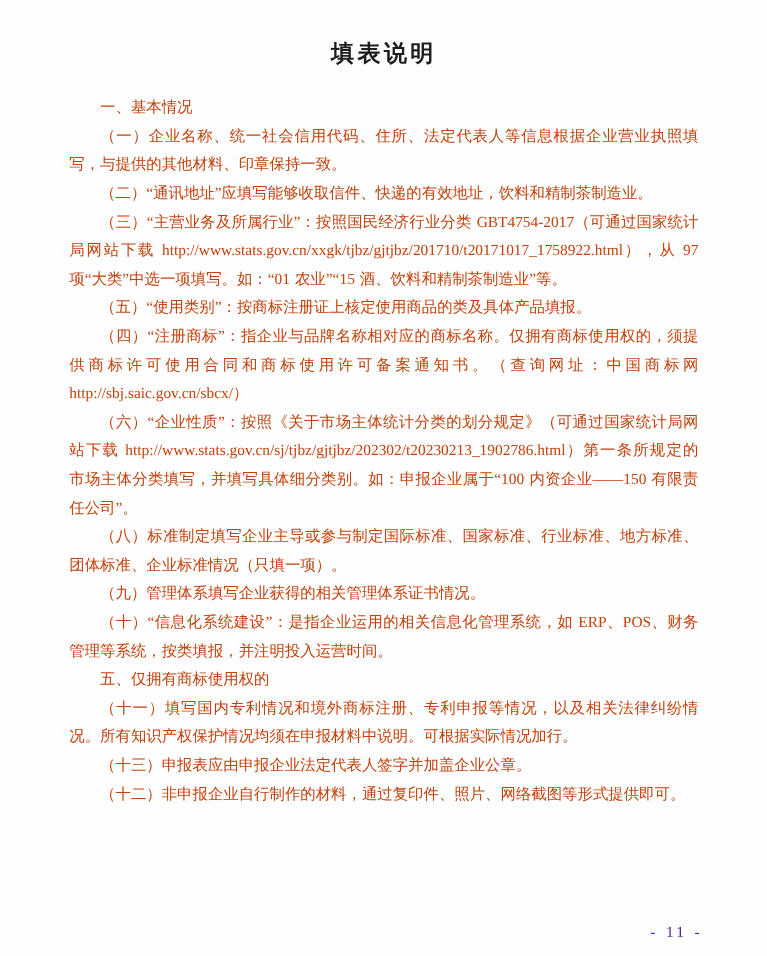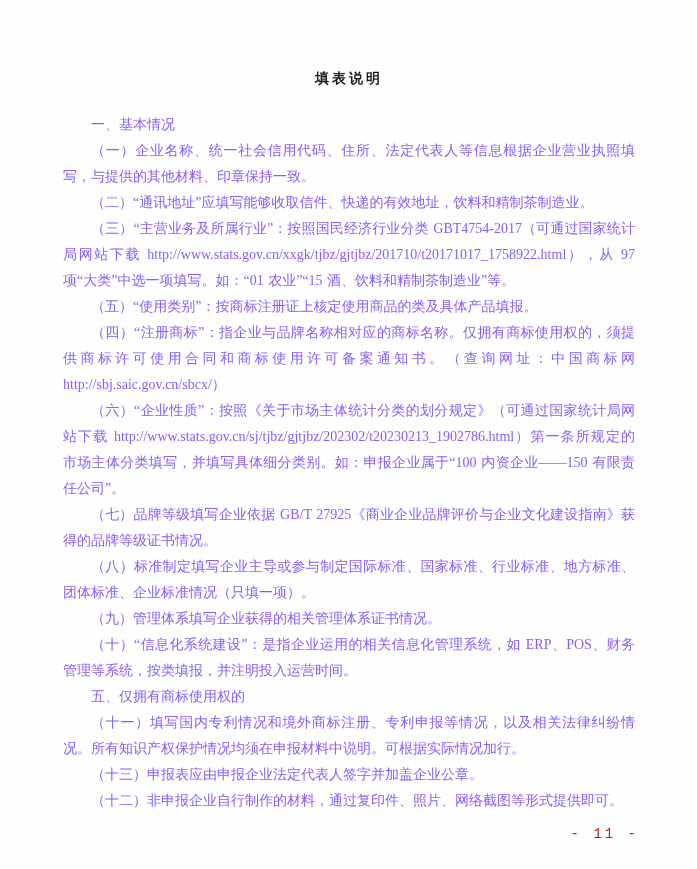--- a/index.html
+++ b/index.html
@@ -11,67 +11,64 @@
   .page {
     position: relative;
     width: 697px;
     height: 869px;
     background: #fefefe;
     padding: 34px 62px 0 63px;
     overflow: hidden;
   }
   .doc-title {
     text-align: center;
-    font-size: 14px;
+    font-size: 21px;
     font-weight: bold;
     color: #1d1d1d;
     letter-spacing: 3px;
     margin-bottom: 24px;
-    margin-top: 36px;
   }
   .content p {
     font-size: 14px;
     line-height: 26px;
-    color: #8b5cf6;
+    color: #c2410c;
     text-align: justify;
     text-indent: 2em;
     word-spacing: 1px;
   }
   .section-heading {
     color: #262626;
   }
   .page-number {
     position: absolute;
     right: 58px;
-    bottom: 27px;
+    bottom: 12px;
     font-size: 14px;
     letter-spacing: 3px;
-    color: #b91c1c;
+    color: #4c1d95;
     white-space: pre;
-    font-family: Liberation Mono, monospace;
   }
 </style>
 </head>
 <body>
 
 <div class="page">
 
   <h1 class="doc-title">填表说明</h1>
 
   <div class="content">
 
     <p class="section-heading">一、基本情况</p>
     <p>（一）企业名称、统一社会信用代码、住所、法定代表人等信息根据企业营业执照填写，与提供的其他材料、印章保持一致。</p>
     <p>（二）“通讯地址”应填写能够收取信件、快递的有效地址，饮料和精制茶制造业。</p>
     <p>（三）“主营业务及所属行业”：按照国民经济行业分类 GBT4754-2017（可通过国家统计局网站下载 http://www.stats.gov.cn/xxgk/tjbz/gjtjbz/201710/t20171017_1758922.html），从 97 项“大类”中选一项填写。如：“01 农业”“15 酒、饮料和精制茶制造业”等。</p>
     <p>（五）“使用类别”：按商标注册证上核定使用商品的类及具体产品填报。</p>
     <p>（四）“注册商标”：指企业与品牌名称相对应的商标名称。仅拥有商标使用权的，须提供商标许可使用合同和商标使用许可备案通知书。（查询网址：中国商标网 http://sbj.saic.gov.cn/sbcx/）</p>
     <p>（六）“企业性质”：按照《关于市场主体统计分类的划分规定》（可通过国家统计局网站下载 http://www.stats.gov.cn/sj/tjbz/gjtjbz/202302/t20230213_1902786.html）第一条所规定的市场主体分类填写，并填写具体细分类别。如：申报企业属于“100 内资企业——150 有限责任公司”。</p>
 
-    <p>（七）品牌等级填写企业依据 GB/T 27925《商业企业品牌评价与企业文化建设指南》获得的品牌等级证书情况。</p>
     <p>（八）标准制定填写企业主导或参与制定国际标准、国家标准、行业标准、地方标准、团体标准、企业标准情况（只填一项）。</p>
     <p>（九）管理体系填写企业获得的相关管理体系证书情况。</p>
     <p>（十）“信息化系统建设”：是指企业运用的相关信息化管理系统，如 ERP、POS、财务管理等系统，按类填报，并注明投入运营时间。</p>
 
     <p class="section-heading">五、仅拥有商标使用权的</p>
     <p>（十一）填写国内专利情况和境外商标注册、专利申报等情况，以及相关法律纠纷情况。所有知识产权保护情况均须在申报材料中说明。可根据实际情况加行。</p>
 
     <p>（十三）申报表应由申报企业法定代表人签字并加盖企业公章。</p>
     <p>（十二）非申报企业自行制作的材料，通过复印件、照片、网络截图等形式提供即可。</p>
 

